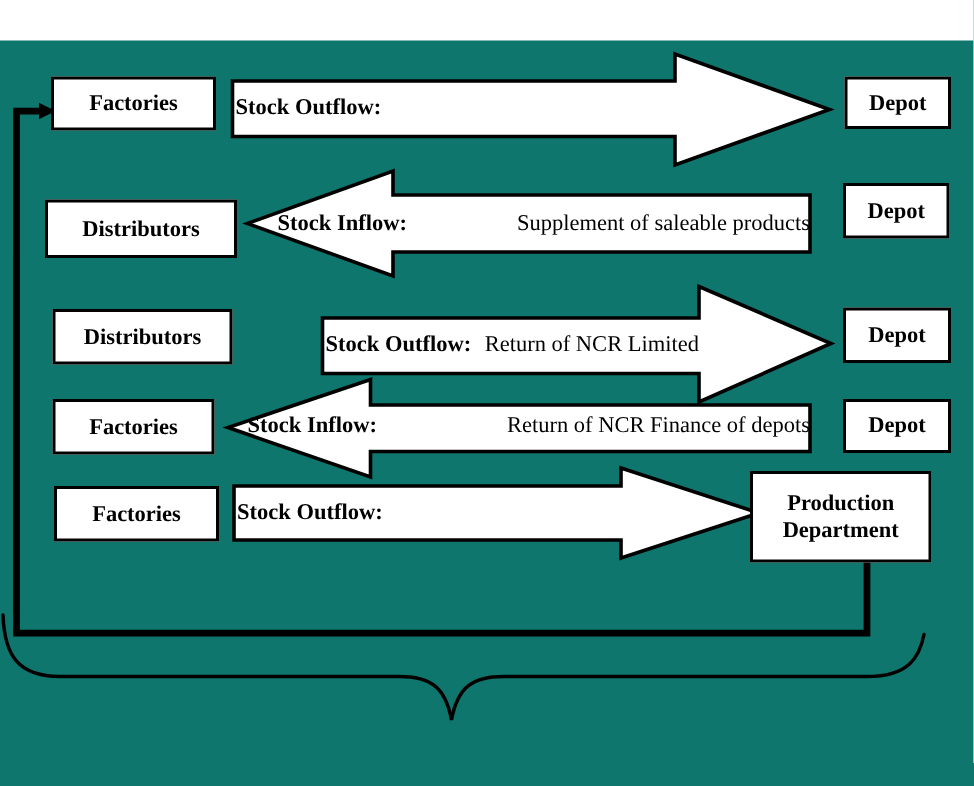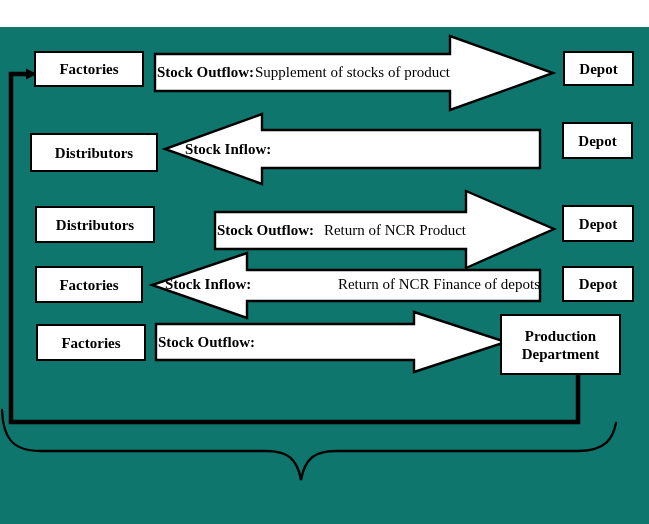--- a/index.html
+++ b/index.html
@@ -114,28 +114,28 @@
 
   <div class="node" style="left:36px;top:297px;width:110px;height:37px">
     <span>Factories</span>
   </div>
   <div class="node" style="left:500px;top:287px;width:121px;height:61px;padding:2px 10px">
     <span>Production Department</span>
   </div>
 
   <div class="flow-label" style="left:157px;top:27px;width:293px;height:37px">
     <span class="b">Stock Outflow:</span>
-      <span> Supplement of stocks of product</span>
   </div>
   <div class="flow-label" style="left:185px;top:103px;width:355px;height:38px">
     <span class="b">Stock Inflow:</span>
+      <span> Supplement of saleable products</span>
   </div>
   <div class="flow-label" style="left:217px;top:185px;width:249px;height:37px">
     <span class="b">Stock Outflow:</span>
-      <span> Return of NCR Product</span>
+      <span> Return of NCR Limited</span>
   </div>
   <div class="flow-label" style="left:165px;top:241px;width:375px;height:33px">
     <span class="b">Stock Inflow:</span>
       <span> Return of NCR Finance of depots</span>
   </div>
   <div class="flow-label" style="left:158px;top:297px;width:256px;height:36px">
     <span class="b">Stock Outflow:</span>
   </div>
 
 

